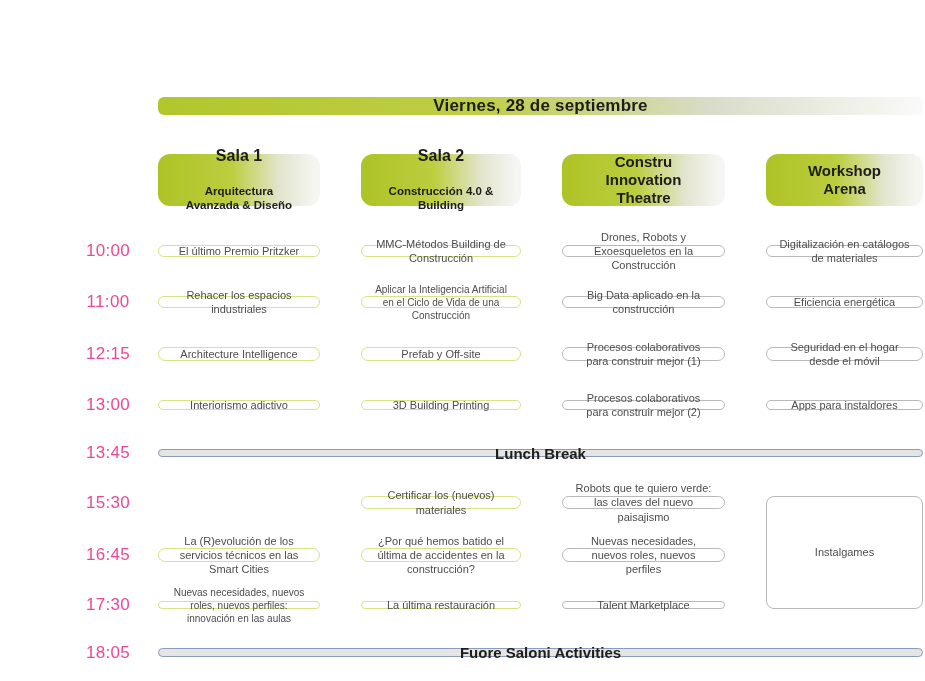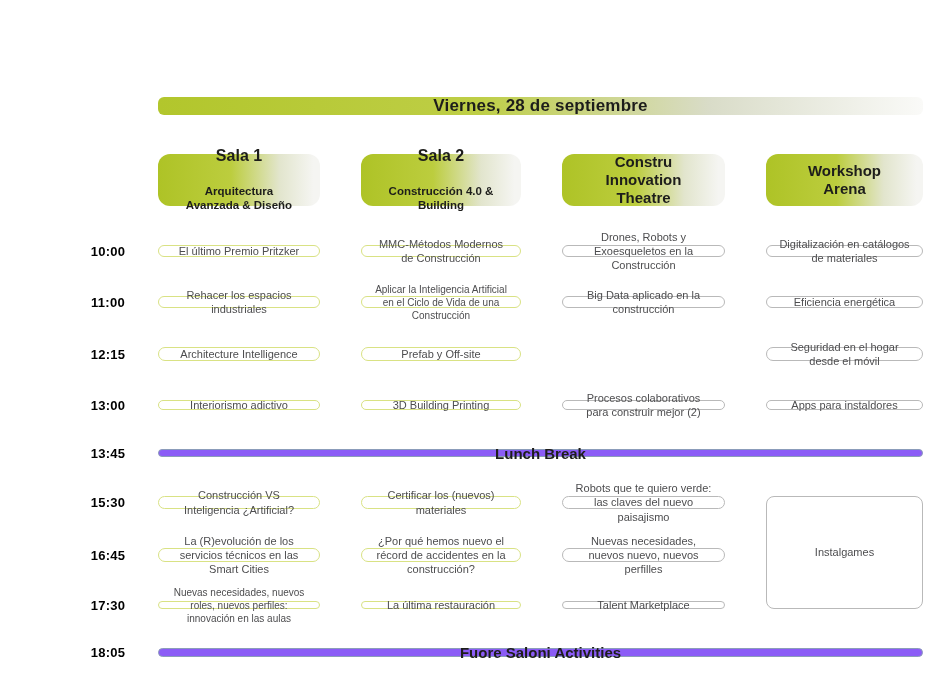--- a/index.html
+++ b/index.html
@@ -39,39 +39,39 @@
     border-radius: 12px;
     display: flex; flex-direction: column; align-items: center; justify-content: center;
     text-align: center; color: #1d1d1b; padding: 4px 10px;
   }
   .col-header .title { font-size: 16px; font-weight: bold; line-height: 1.15; }
   .col-header .subtitle { font-size: 11.5px; font-weight: bold; line-height: 1.25; margin-top: 2px; }
   .col-header.big-title .title { font-size: 15px; line-height: 1.2; }
 
   .time {
     display: flex; align-items: center; justify-content: center;
-    font-size: 13px; font-weight: bold; color: #000000;
+    font-size: 17px; font-weight: normal; color: #ec4899;
     letter-spacing: 0.3px;
   }
   .cell {
     background: #ffffff;
     border-radius: 10px;
     display: flex; align-items: center; justify-content: center;
     text-align: center;
     font-size: 11px; line-height: 1.3;
     padding: 3px 12px;
     color: #4d4d4f;
   }
   .cell.green { border: 1.6px solid #d9e284; }
   .cell.gray  { border: 1.4px solid #b9b9b9; }
   .cell.small { font-size: 10px; }
   .cell.tall  { border-radius: 8px; grid-row: 8 / span 3; }
 
   .banner {
-    background: #8b5cf6;
+    background: #e5e5e5;
     border: 1.6px solid #8b9cba;
     border-radius: 8px;
     display: flex; align-items: center; justify-content: center;
     font-size: 15px; font-weight: bold; color: #1d1d1b;
   }
 </style>
 </head>
 <body>
 
 <div class="board">
@@ -97,48 +97,48 @@
   <div class="time gr4 gc1">11:00</div>
   <div class="time gr5 gc1">12:15</div>
   <div class="time gr6 gc1">13:00</div>
   <div class="time gr7 gc1">13:45</div>
   <div class="time gr8 gc1">15:30</div>
   <div class="time gr9 gc1">16:45</div>
   <div class="time gr10 gc1">17:30</div>
   <div class="time gr11 gc1">18:05</div>
 
   <div class="cell green gr3 gc2">El último Premio Pritzker</div>
-  <div class="cell green gr3 gc3">MMC-Métodos Modernos de Construcción</div>
+  <div class="cell green gr3 gc3">MMC-Métodos Building de Construcción</div>
   <div class="cell gray  gr3 gc4">Drones, Robots y Exoesqueletos en la Construcción</div>
   <div class="cell gray  gr3 gc5">Digitalización en catálogos de materiales</div>
 
   <div class="cell green gr4 gc2">Rehacer los espacios industriales</div>
   <div class="cell green small gr4 gc3">Aplicar la Inteligencia Artificial en el Ciclo de Vida de una Construcción</div>
   <div class="cell gray  gr4 gc4">Big Data aplicado en la construcción</div>
   <div class="cell gray  gr4 gc5">Eficiencia energética</div>
 
   <div class="cell green gr5 gc2">Architecture Intelligence</div>
   <div class="cell green gr5 gc3">Prefab y Off-site</div>
+  <div class="cell gray  gr5 gc4">Procesos colaborativos para construir mejor (1)</div>
   <div class="cell gray  gr5 gc5">Seguridad en el hogar desde el móvil</div>
 
   <div class="cell green gr6 gc2">Interiorismo adictivo</div>
   <div class="cell green gr6 gc3">3D Building Printing</div>
   <div class="cell gray  gr6 gc4">Procesos colaborativos para construir mejor (2)</div>
   <div class="cell gray  gr6 gc5">Apps para instaldores</div>
 
   <div class="banner gr7 span4">Lunch Break</div>
 
-  <div class="cell green gr8 gc2">Construcción VS Inteligencia ¿Artificial?</div>
   <div class="cell green gr8 gc3">Certificar los (nuevos) materiales</div>
   <div class="cell gray  gr8 gc4">Robots que te quiero verde: las claves del nuevo paisajismo</div>
   <div class="cell gray tall gc5">Instalgames</div>
 
   <div class="cell green gr9 gc2">La (R)evolución de los servicios técnicos en las Smart Cities</div>
-  <div class="cell green gr9 gc3">¿Por qué hemos nuevo el récord de accidentes en la construcción?</div>
-  <div class="cell gray  gr9 gc4">Nuevas necesidades, nuevos nuevo, nuevos perfilles</div>
+  <div class="cell green gr9 gc3">¿Por qué hemos batido el última de accidentes en la construcción?</div>
+  <div class="cell gray  gr9 gc4">Nuevas necesidades, nuevos roles, nuevos perfiles</div>
 
   <div class="cell green small gr10 gc2">Nuevas necesidades, nuevos roles, nuevos perfiles: innovación en las aulas</div>
   <div class="cell green gr10 gc3">La última restauración</div>
   <div class="cell gray  gr10 gc4">Talent Marketplace</div>
 
   <div class="banner gr11 span4">Fuore Saloni Activities</div>
 
 </div>
 
 </body></html>

